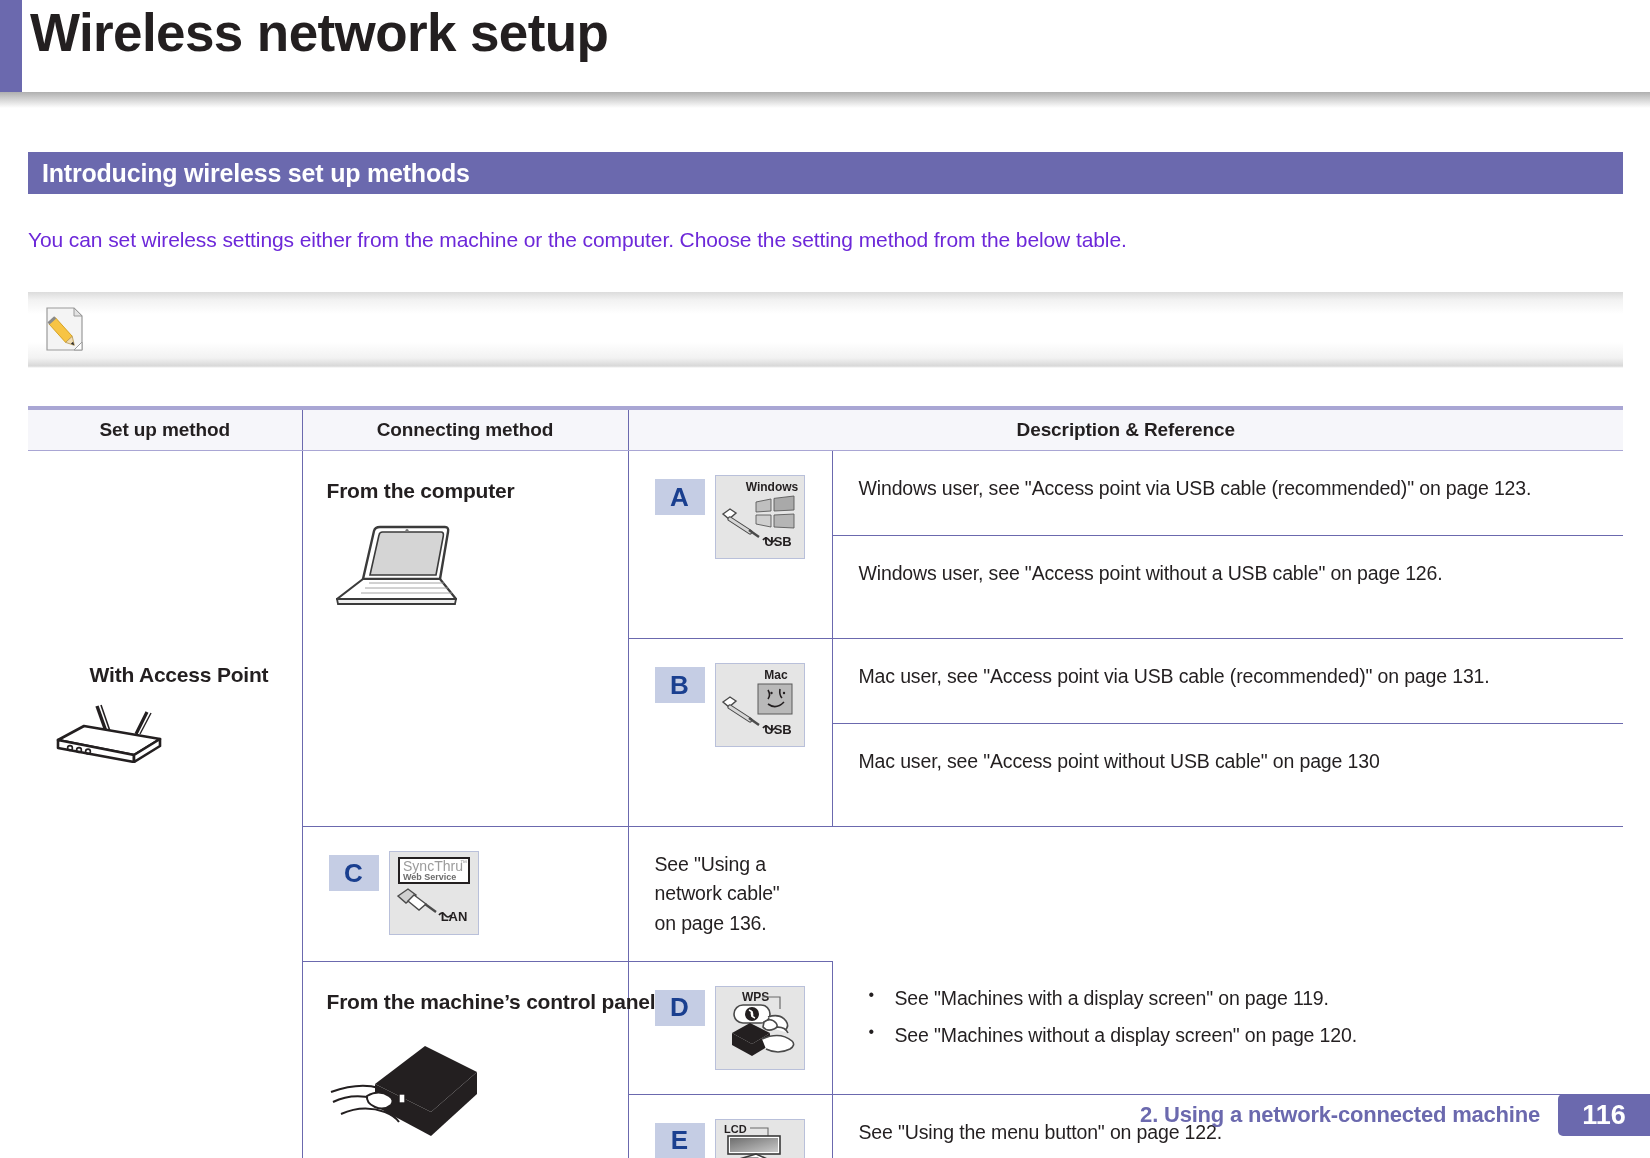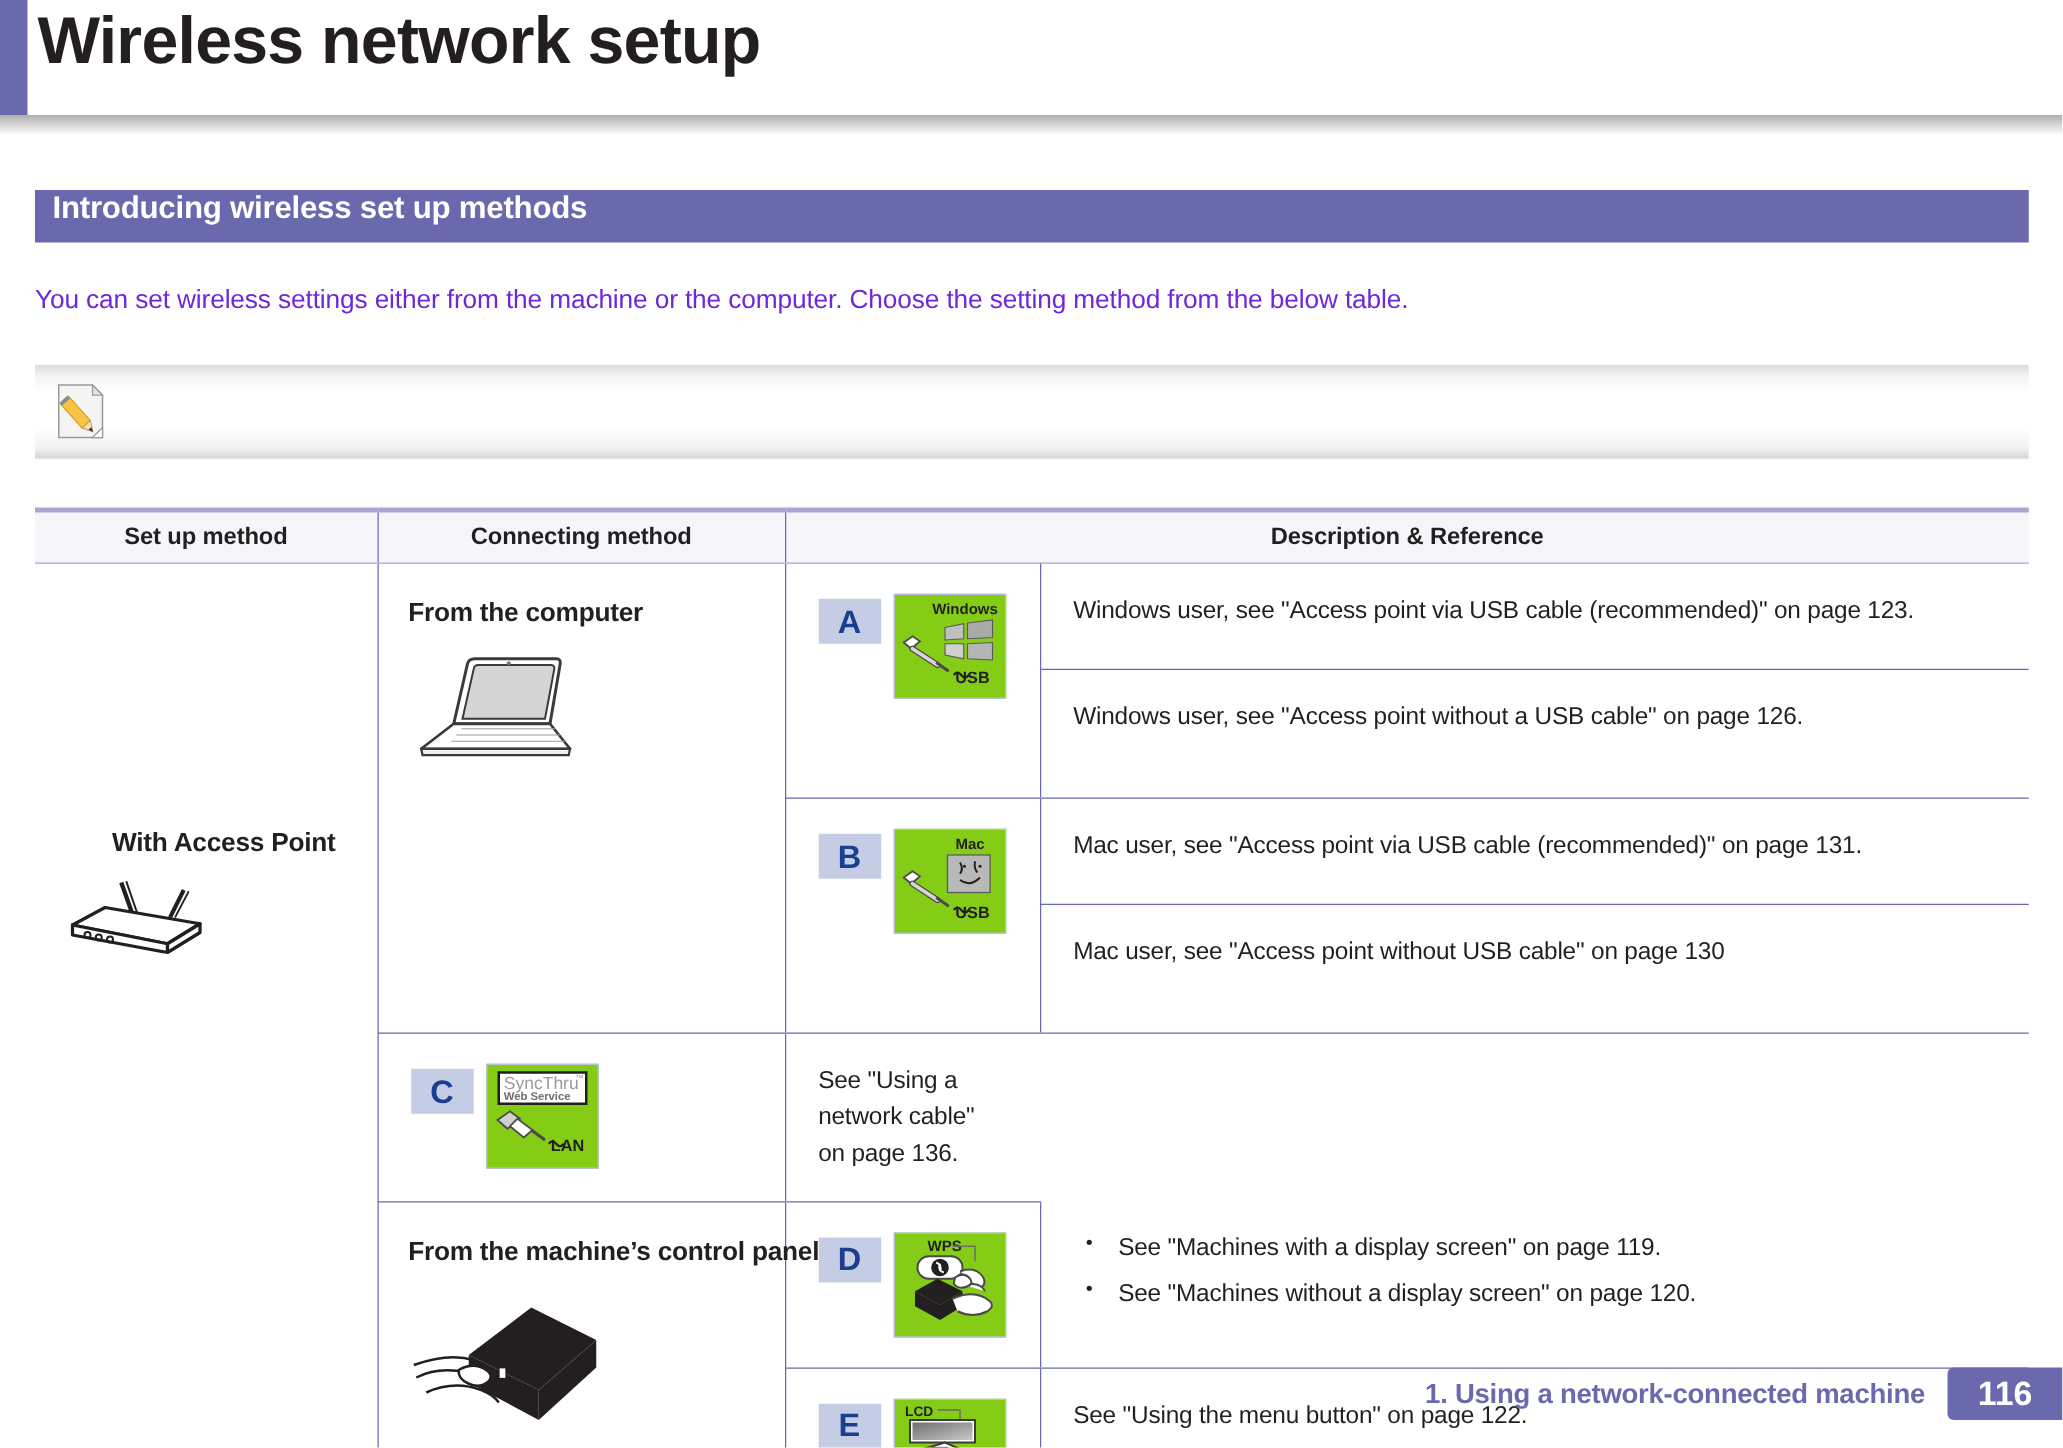--- a/index.html
+++ b/index.html
@@ -50,20 +50,21 @@
 
   
   .section-bar {
     position: absolute;
     left: 28px;
     top: 152px;
     width: 1595px;
     height: 42px;
     background: #6b69ae;
     display: flex;
+    align-items: center;
   }
   .section-bar-text {
     color: #ffffff;
     font-size: 25px;
     font-weight: bold;
     margin-left: 14px;
     letter-spacing: -0.2px;
   }
 
   
@@ -200,21 +201,21 @@
     font-size: 26px;
     font-weight: bold;
     display: flex;
     align-items: center;
     justify-content: center;
     flex: none;
     margin-top: 4px;
   }
   .thumb {
     border: 1px solid #b9c0da;
-    background: #84cc16;
+    background: #e5e5e5;
     flex: none;
     position: relative;
   }
 
   
   .desc-cell-inner {
     padding: 9px 12px 9px 12px;
     font-size: 19.5px;
     line-height: 1.5;
     letter-spacing: -0.15px;
@@ -547,15 +548,15 @@
           <span>See "Using the menu button" on page 122.</span>
         </div>
       </td>
     </tr>
 
   </tbody>
 </table>
 </div>
 
 <div class="footer">
-  <div class="footer-text">1.  Using a network-connected machine</div>
+  <div class="footer-text">2.  Using a network-connected machine</div>
   <div class="footer-page">116</div>
 </div>
 
 </body></html>

